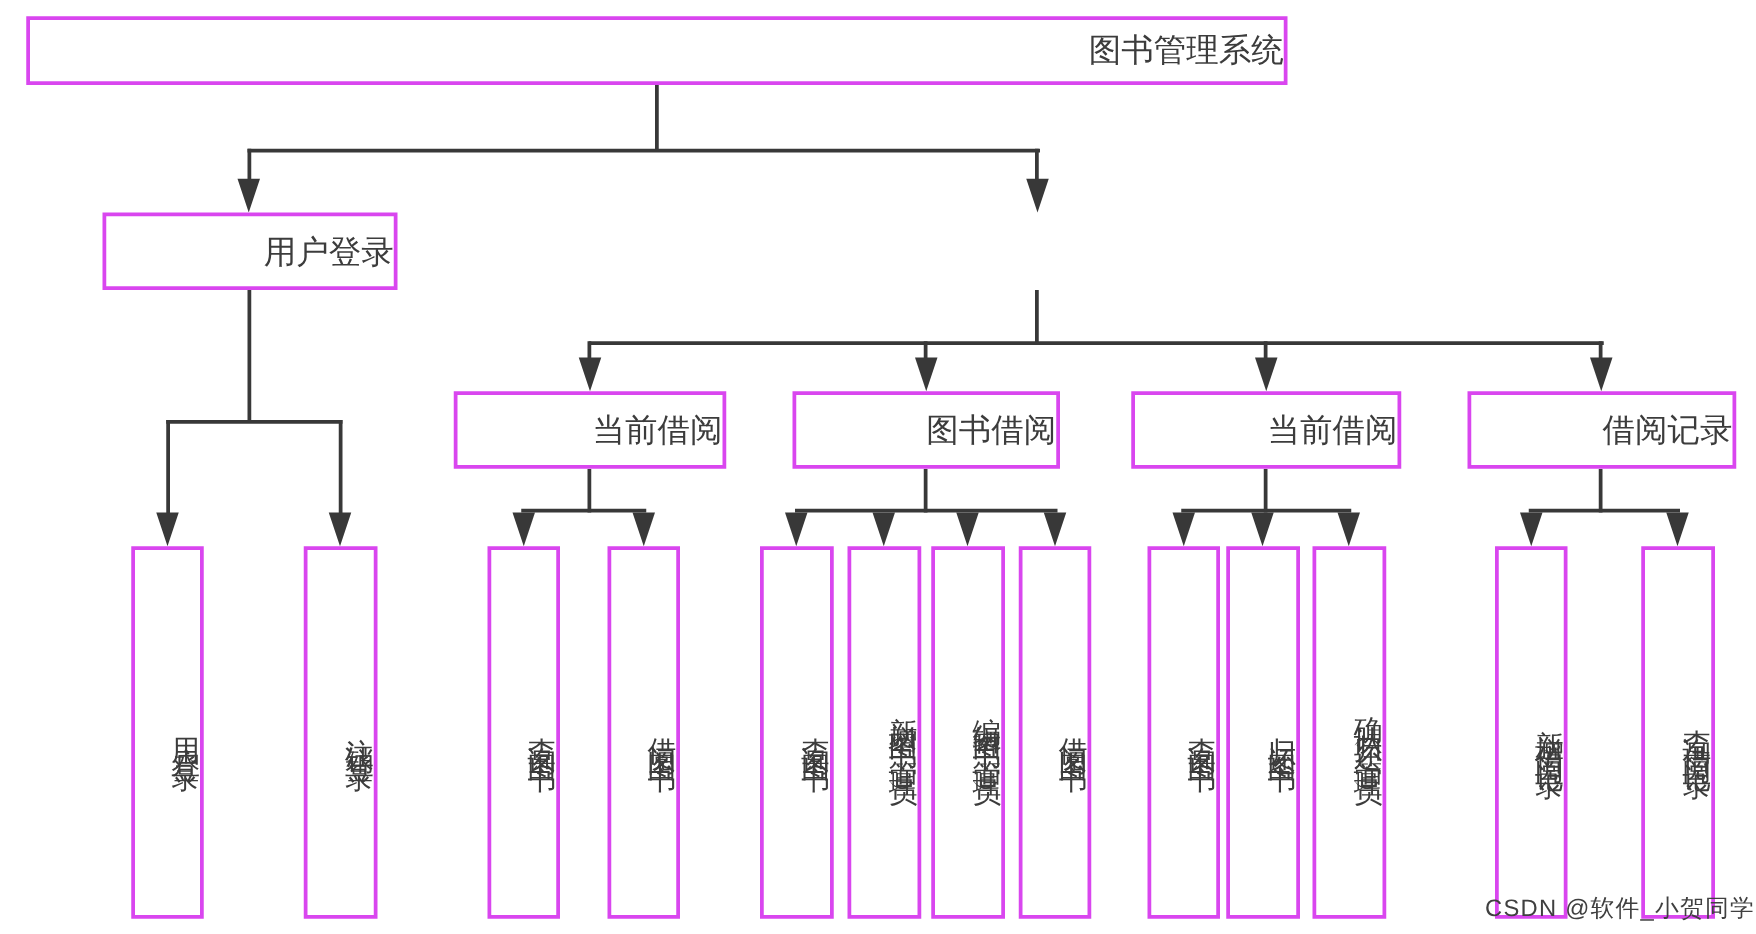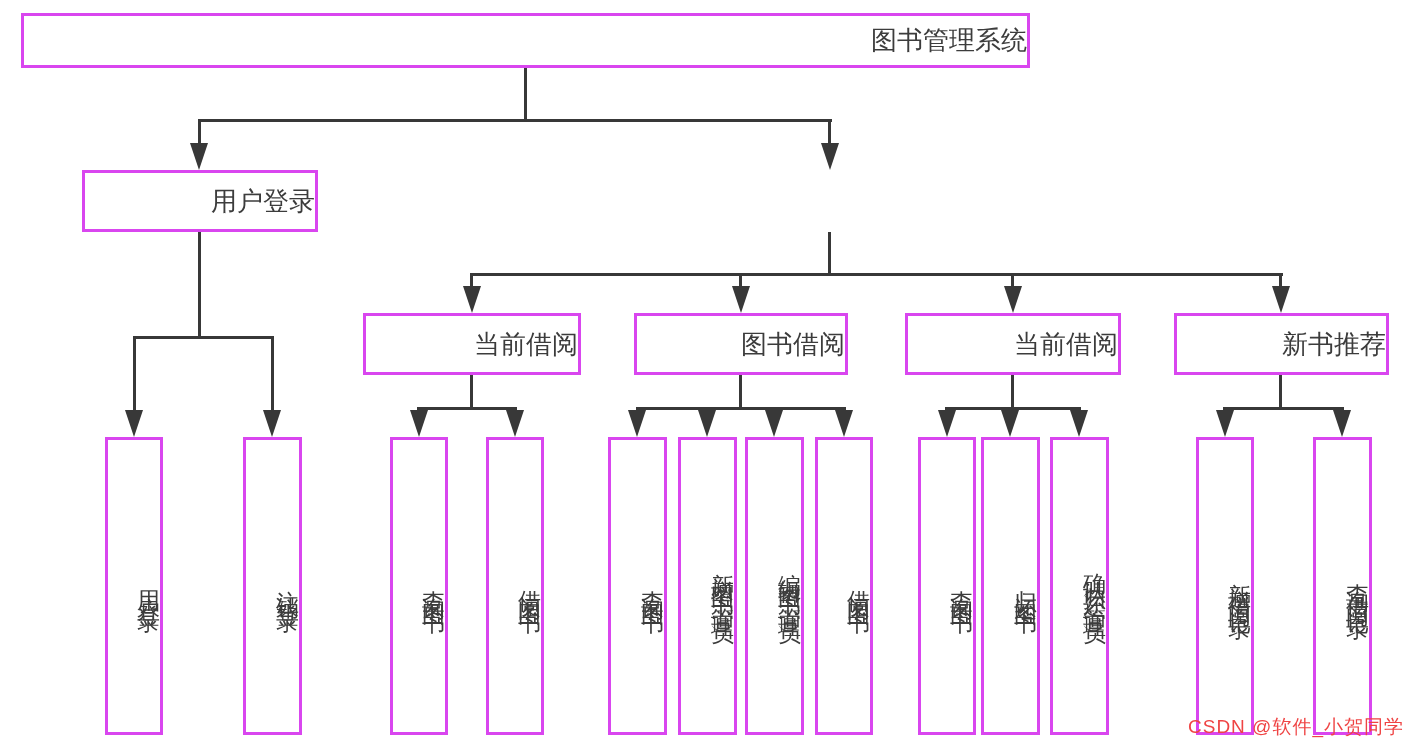--- a/index.html
+++ b/index.html
@@ -18,21 +18,21 @@
   }
   .vl { position:absolute; width:3px; background:#383838; }
   .hl { position:absolute; height:3px; background:#383838; }
   .arr {
     position:absolute; width:0; height:0;
     border-left:9px solid transparent; border-right:9px solid transparent;
     border-top:27px solid #383838;
   }
   .watermark {
     position:absolute; left:1188px; top:714px; font-size:19px;
-    color:#ef4444; white-space:nowrap; z-index:10; letter-spacing:1px;
+    color:#404040; white-space:nowrap; z-index:10; letter-spacing:1px;
   }
 </style>
 </head>
 <body>
 
 <div class="canvas">
 
   <div class="vl" style="left:524px;top:68px;height:52px"></div>
   <div class="hl" style="left:198px;top:119px;width:634px"></div>
   <div class="vl" style="left:198px;top:119px;height:27px"></div>
@@ -92,21 +92,21 @@
   <div class="box" style="left:363px;top:313px;width:218px;height:62px">
     <span class="lbl">当前借阅</span>
   </div>
   <div class="box" style="left:905px;top:313px;width:216px;height:62px">
     <span class="lbl">当前借阅</span>
   </div>
   <div class="box" style="left:634px;top:313px;width:214px;height:62px">
     <span class="lbl">图书借阅</span>
   </div>
   <div class="box" style="left:1174px;top:313px;width:215px;height:62px">
-    <span class="lbl">新书推荐</span>
+    <span class="lbl">借阅记录</span>
   </div>
 
   <div class="box v" style="left:105px;top:437px;width:58px;height:298px">
     <span class="lbl">用户登录</span>
   </div>
   <div class="box v" style="left:243px;top:437px;width:59px;height:298px">
     <span class="lbl">注销登录</span>
   </div>
 
   <div class="box v" style="left:390px;top:437px;width:58px;height:298px">

